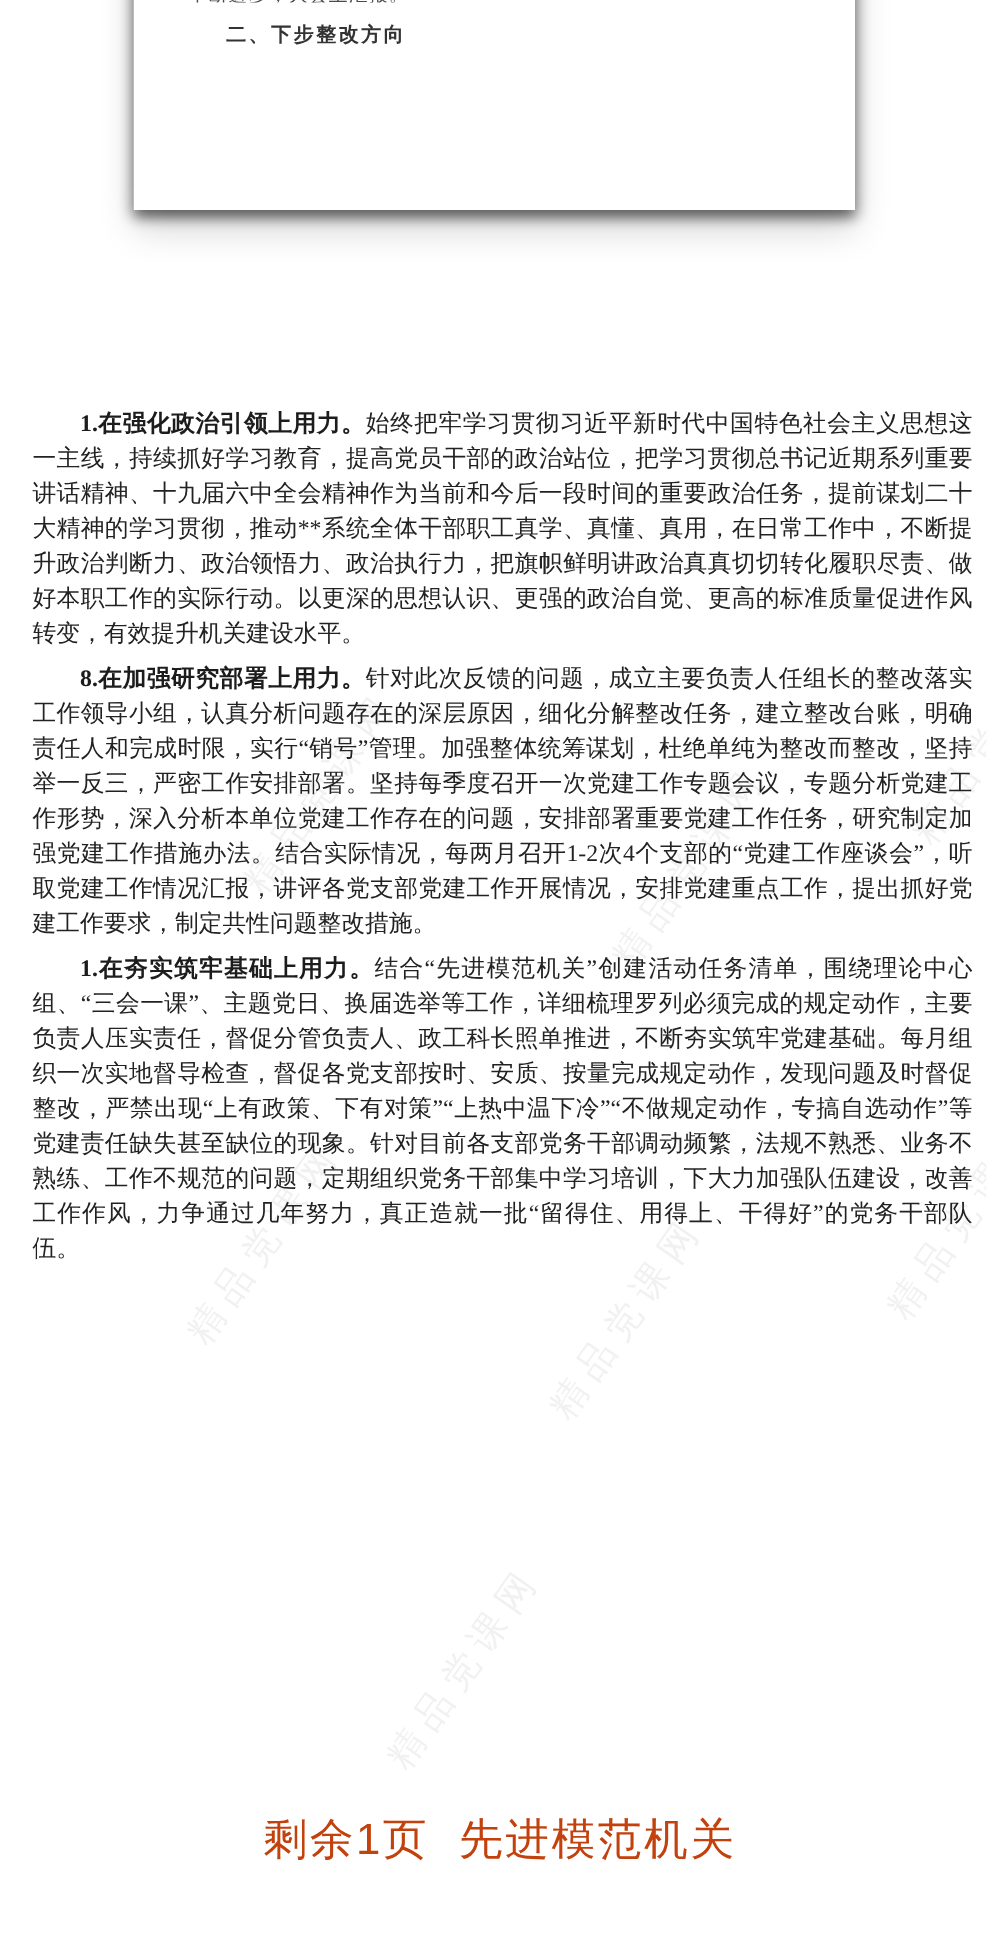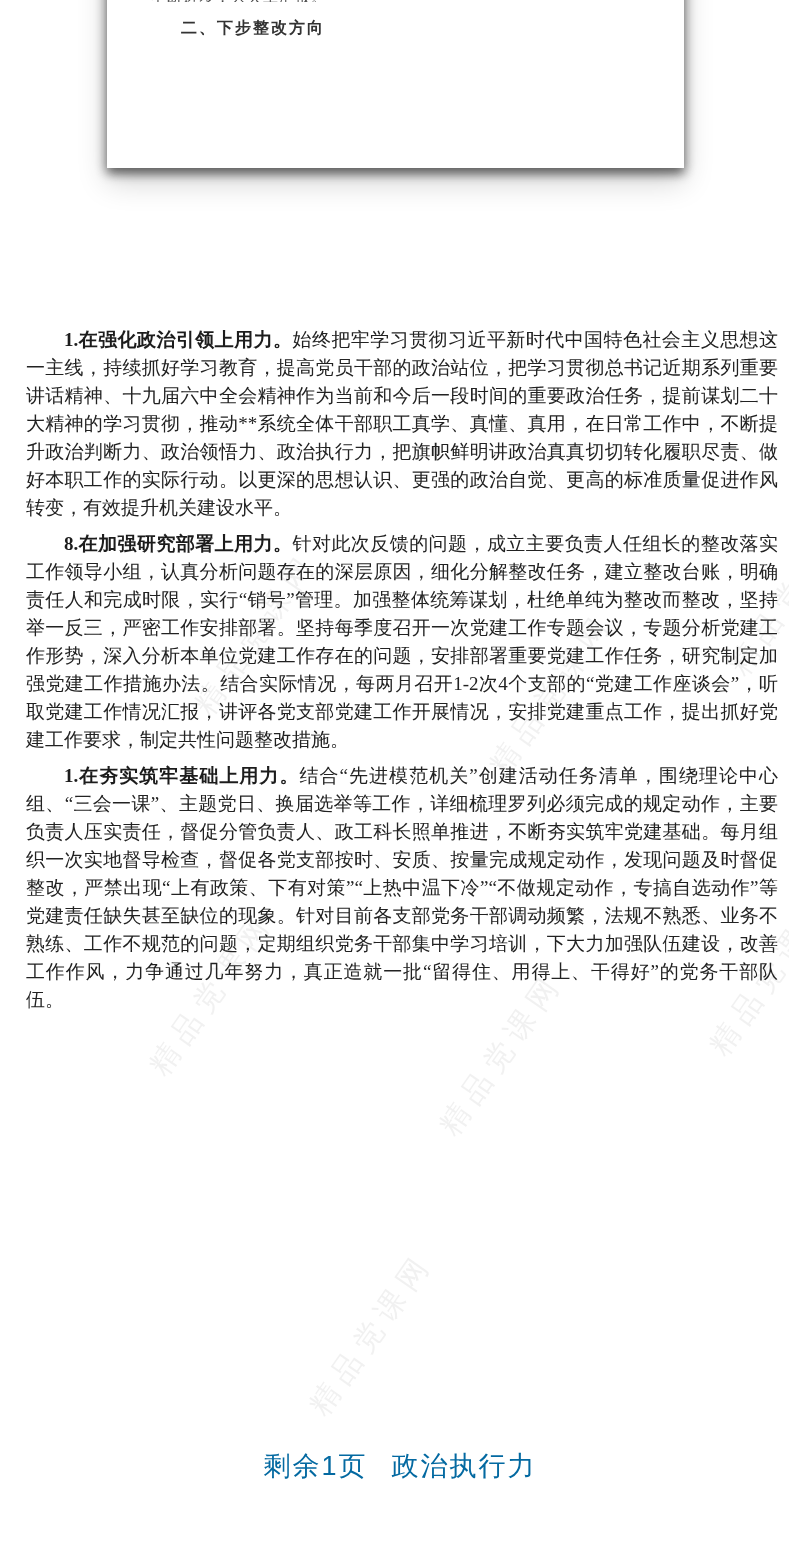--- a/index.html
+++ b/index.html
@@ -86,22 +86,22 @@
   .footer-banner {
     position: absolute;
     left: 0;
     top: 1448px;
     width: 800px;
     display: flex;
     justify-content: center;
     align-items: center;
     gap: 24px;
     font-family: "Liberation Sans", "DejaVu Sans", sans-serif;
-    font-size: 27px;
-    color: #0369a1;
+    font-size: 35px;
+    color: #c2410c;
     letter-spacing: 2px;
   }
 </style>
 </head>
 <body>
 
 <div class="stage">
 
   <div class="page-card">
     <div class="clipped-line">不断进步，大会上汇报。</div>
@@ -117,16 +117,16 @@
   <span class="watermark" style="left:300px; top:1400px;">精品党课网</span>
 
   <div class="doc-body">
     <p><span class="lead">1.在强化政治引领上用力。</span><span>始终把牢学习贯彻习近平新时代中国特色社会主义思想这一主线，持续抓好学习教育，提高党员干部的政治站位，把学习贯彻总书记近期系列重要讲话精神、十九届六中全会精神作为当前和今后一段时间的重要政治任务，提前谋划二十大精神的学习贯彻，推动**系统全体干部职工真学、真懂、真用，在日常工作中，不断提升政治判断力、政治领悟力、政治执行力，把旗帜鲜明讲政治真真切切转化履职尽责、做好本职工作的实际行动。以更深的思想认识、更强的政治自觉、更高的标准质量促进作风转变，有效提升机关建设水平。</span></p>
     <p><span class="lead">8.在加强研究部署上用力。</span><span>针对此次反馈的问题，成立主要负责人任组长的整改落实工作领导小组，认真分析问题存在的深层原因，细化分解整改任务，建立整改台账，明确责任人和完成时限，实行“销号”管理。加强整体统筹谋划，杜绝单纯为整改而整改，坚持举一反三，严密工作安排部署。坚持每季度召开一次党建工作专题会议，专题分析党建工作形势，深入分析本单位党建工作存在的问题，安排部署重要党建工作任务，研究制定加强党建工作措施办法。结合实际情况，每两月召开1-2次4个支部的“党建工作座谈会”，听取党建工作情况汇报，讲评各党支部党建工作开展情况，安排党建重点工作，提出抓好党建工作要求，制定共性问题整改措施。</span></p>
     <p><span class="lead">1.在夯实筑牢基础上用力。</span><span>结合“先进模范机关”创建活动任务清单，围绕理论中心组、“三会一课”、主题党日、换届选举等工作，详细梳理罗列必须完成的规定动作，主要负责人压实责任，督促分管负责人、政工科长照单推进，不断夯实筑牢党建基础。每月组织一次实地督导检查，督促各党支部按时、安质、按量完成规定动作，发现问题及时督促整改，严禁出现“上有政策、下有对策”“上热中温下冷”“不做规定动作，专搞自选动作”等党建责任缺失甚至缺位的现象。针对目前各支部党务干部调动频繁，法规不熟悉、业务不熟练、工作不规范的问题，定期组织党务干部集中学习培训，下大力加强队伍建设，改善工作作风，力争通过几年努力，真正造就一批“留得住、用得上、干得好”的党务干部队伍。</span></p>
   </div>
 
   <div class="footer-banner">
     <span>剩余1页</span>
-    <span>政治执行力</span>
+    <span>先进模范机关</span>
   </div>
 
 </div>
 
 </body></html>

